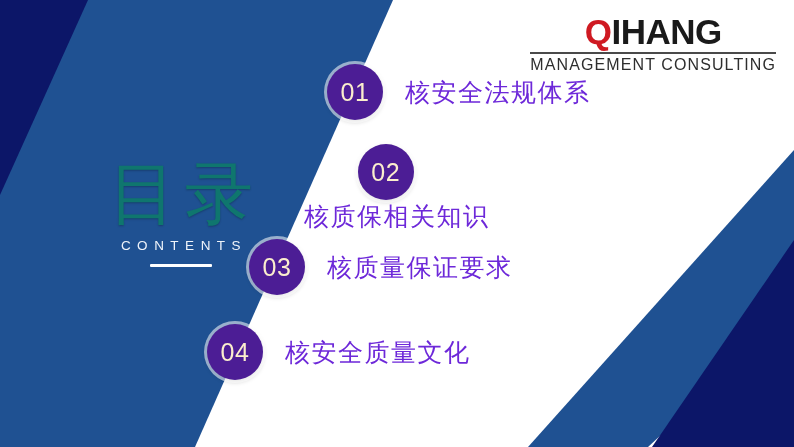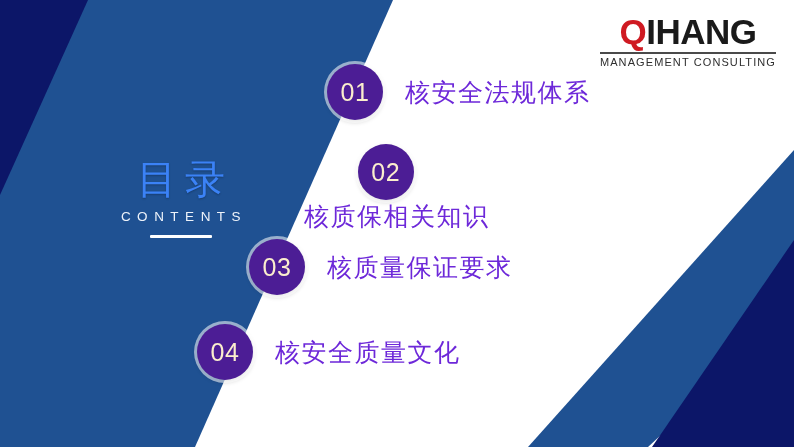--- a/index.html
+++ b/index.html
@@ -28,24 +28,24 @@
   .contents-block {
     position: absolute;
     left: 76px;
     top: 158px;
     width: 210px;
     text-align: center;
     z-index: 5;
   }
   .contents-cn {
     font-family: "Liberation Sans", "DejaVu Sans", sans-serif;
-    font-size: 40px;
+    font-size: 68px;
     line-height: 1.05;
     letter-spacing: 8px;
-    color: #3b82f6;
+    color: #0f766e;
     font-weight: 400;
     text-shadow: 0 1px 2px rgba(0,0,0,0.25);
     padding-left: 8px;
   }
   .contents-en {
     margin-top: 9px;
     font-size: 13.5px;
     letter-spacing: 6.5px;
     color: #eef3fa;
     font-weight: 400;
@@ -79,21 +79,21 @@
   .logo-word .q {
     color: #cf1a22;
   }
   .logo-rule {
     margin: 3px 0 2px 0;
     height: 1.5px;
     background: #4a4a4a;
     width: 100%;
   }
   .logo-sub {
-    font-size: 11px;
+    font-size: 16px;
     letter-spacing: 1.1px;
     color: #2e2e2e;
     white-space: nowrap;
     font-weight: 400;
   }
 
   
   .agenda {
     position: absolute;
     inset: 0;
@@ -128,21 +128,21 @@
     font-size: 25px;
     font-weight: 500;
     color: #6d28d9;
     letter-spacing: 1.5px;
     white-space: nowrap;
   }
 
   .item-1 { left: 327px; top: 64px; }
   .item-2 { left: 282px; top: 144px; flex-direction: column; }
   .item-3 { left: 241px; top: 239px; padding-left: 8px; }
-  .item-4 { left: 197px; top: 324px; align-items: center; }
+  .item-4 { left: 207px; top: 324px; align-items: center; }
 </style>
 </head>
 <body>
 
 <div id="slide">
 
   <svg class="bg-layer" viewBox="0 0 794 447" preserveAspectRatio="none" xmlns="http://www.w3.org/2000/svg">
     <rect x="0" y="0" width="794" height="447" fill="#ffffff"></rect>
     <polygon points="794,150 794,312 648,447 528,447" fill="#1f5192"></polygon>
     <polygon points="794,240 794,447 652,447" fill="#0c1668"></polygon>

